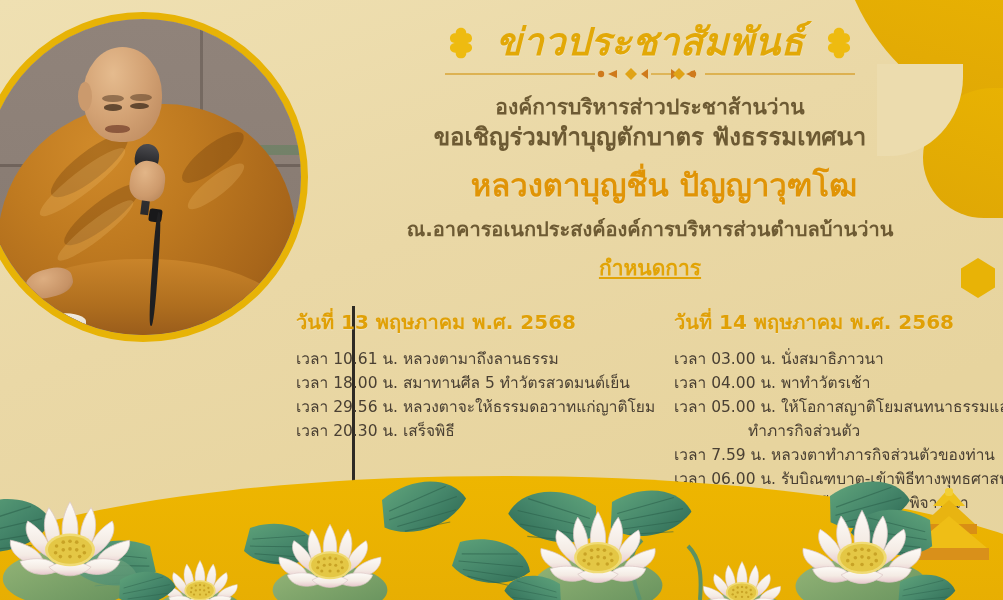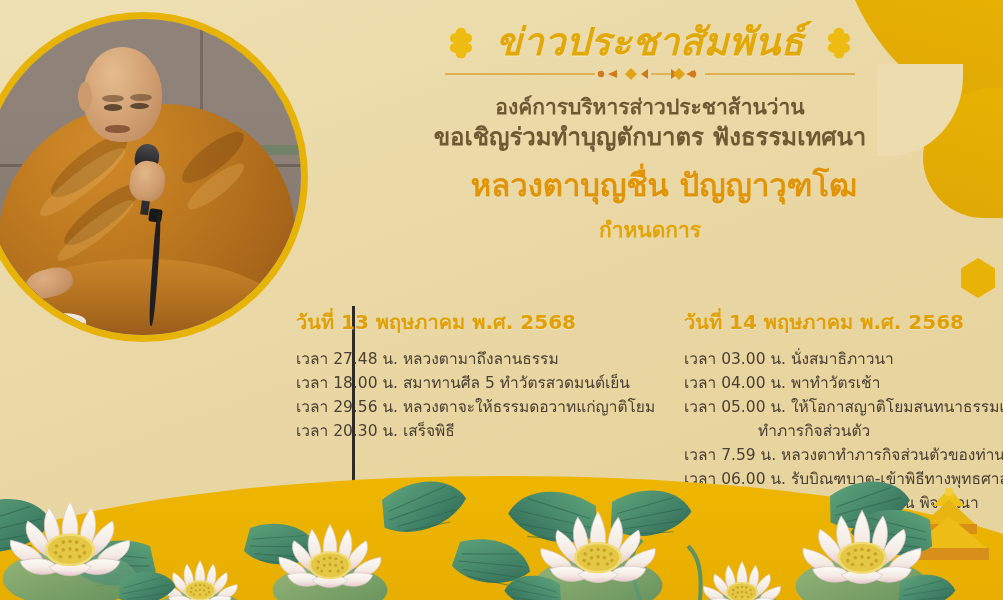--- a/index.html
+++ b/index.html
@@ -260,30 +260,31 @@
     line-height: 1.25;
     text-shadow: 0 1px 0 rgba(255,255,255,0.30);
     padding-left: 28px;
   }
   .venue { font-size: 20px; margin-top: 11px; line-height: 1.35; }
   .agenda-label {
     font-size: 21px;
     font-weight: bold;
     color: #e2a406;
     margin-top: 8px;
+    text-decoration: underline;
   }
 
   
   .schedule {
     position: absolute;
     left: 296px;
     top: 306px;
     width: 690px;
     display: flex;
-    gap: 14px;
+    gap: 4px;
   }
   .col { position: relative; }
   .col-left  { width: 352px; padding-right: 16px; }
   .col-right { width: 338px; padding-left: 22px; }
   .divider-v {
     position: absolute;
     left: 352px;
     top: 306px;
     width: 3px;
     height: 190px;
@@ -393,30 +394,31 @@
       <line x1="206" y1="8" x2="226" y2="8" stroke="#d9a535" stroke-width="1.4"></line>
       <path d="M233 8 L226 3 L226 13 Z" fill="#cf7a1c"></path>
       <path d="M240 8 L234 2 L228 8 L234 14 Z" fill="#e0a316"></path>
       <circle cx="248" cy="8" r="3.2" fill="#cf7a1c"></circle>
       <path d="M241 8 L250 4 L250 12 Z" fill="#cf7a1c"></path>
     </svg>
 
     <div class="sub1">องค์การบริหารส่าวประชาส้านว่าน</div>
     <div class="sub2">ขอเชิญร่วมทำบุญตักบาตร ฟังธรรมเทศนา</div>
     <div class="monk-name">หลวงตาบุญชื่น ปัญญาวุฑโฒ</div>
+    <div class="venue">ณ.อาคารอเนกประสงค์องค์การบริหารส่วนตำบลบ้านว่าน</div>
     <div class="agenda-label">กำหนดการ</div>
   </div>
 
   <div class="divider-v"></div>
   <div class="schedule">
 
     <div class="col col-left">
       <div class="col-head">วันที่ 13 พฤษภาคม พ.ศ. 2568</div>
       <div class="entry">
-        <span>เวลา 27.48 น. หลวงตามาถึงลานธรรม</span>
+        <span>เวลา 10.61 น. หลวงตามาถึงลานธรรม</span>
       </div>
       <div class="entry">
         <span>เวลา 18.00 น. สมาทานศีล 5 ทำวัตรสวดมนต์เย็น</span>
       </div>
       <div class="entry">
         <span>เวลา 29.56 น. หลวงตาจะให้ธรรมดอวาทแก่ญาติโยม</span>
       </div>
       <div class="entry">
         <span>เวลา 20.30 น. เสร็จพิธี</span>
       </div>

